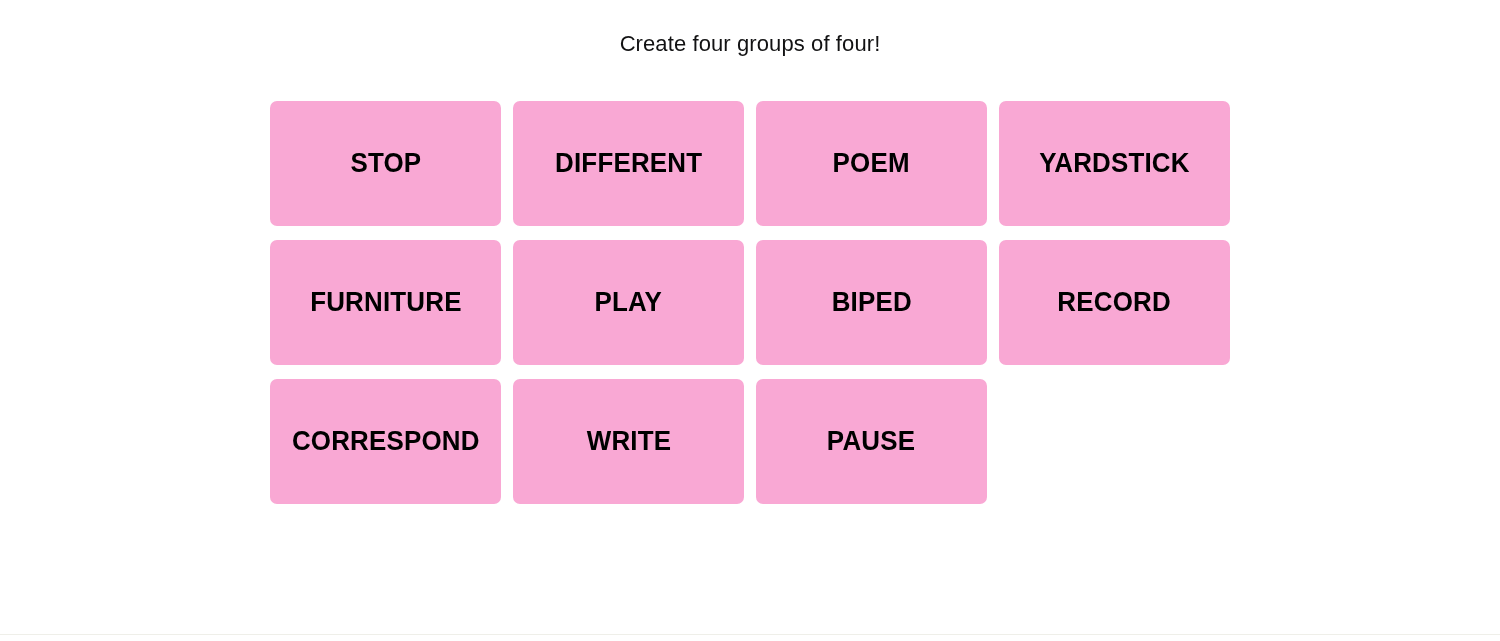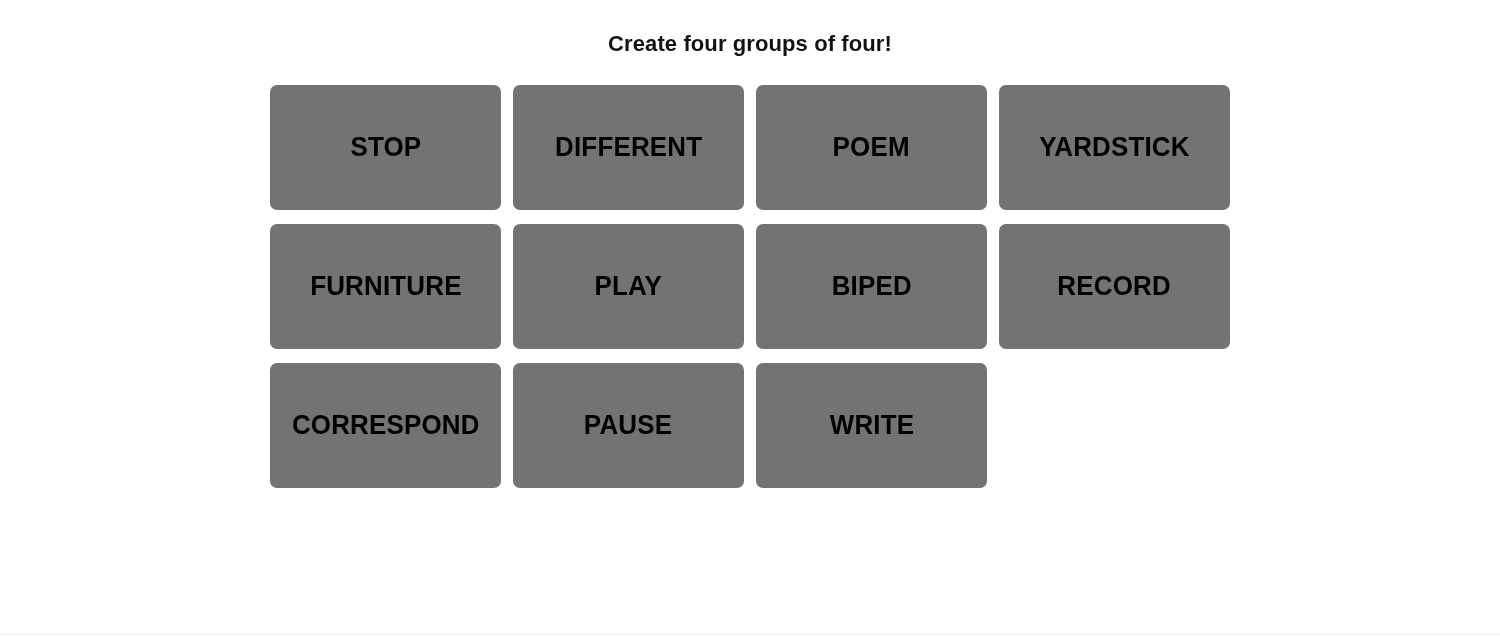--- a/index.html
+++ b/index.html
@@ -18,41 +18,41 @@
     width: 1500px;
     height: 641px;
     position: relative;
     box-sizing: border-box;
     display: flex;
     flex-direction: column;
     align-items: center;
   }
   .title {
     font-size: 22px;
-    font-weight: 700;
+    font-weight: 400;
     color: #121213;
     letter-spacing: 0.1px;
     line-height: 1;
     margin-top: 33px;
-    margin-bottom: 0;
+    margin-bottom: 16px;
     text-align: right;
     white-space: nowrap;
   }
   .board {
     margin-top: 30px;
     width: 963px;
     display: grid;
     grid-template-columns: repeat(4, 231px);
     grid-template-rows: repeat(4, 125px);
     column-gap: 12px;
     row-gap: 14px;
     justify-content: center;
   }
   .tile {
-    background: #737373;
+    background: #f9a8d4;
     border-radius: 7px;
     display: flex;
     align-items: center;
     justify-content: center;
     text-align: center;
     user-select: none;
     box-sizing: border-box;
     padding: 0 6px;
   }
   .tile-label {
@@ -119,24 +119,24 @@
     <div class="tile">
       <span class="tile-label">RECORD</span>
     </div>
 
     <div class="tile">
       <span class="tile-label">CORRESPOND</span>
     </div>
 
 
     <div class="tile">
-      <span class="tile-label">PAUSE</span>
+      <span class="tile-label">WRITE</span>
     </div>
 
     <div class="tile">
-      <span class="tile-label">WRITE</span>
+      <span class="tile-label">PAUSE</span>
     </div>
 
   </div>
 
   <div class="bottom-divider"></div>
 
 </div>
 
 </body></html>

